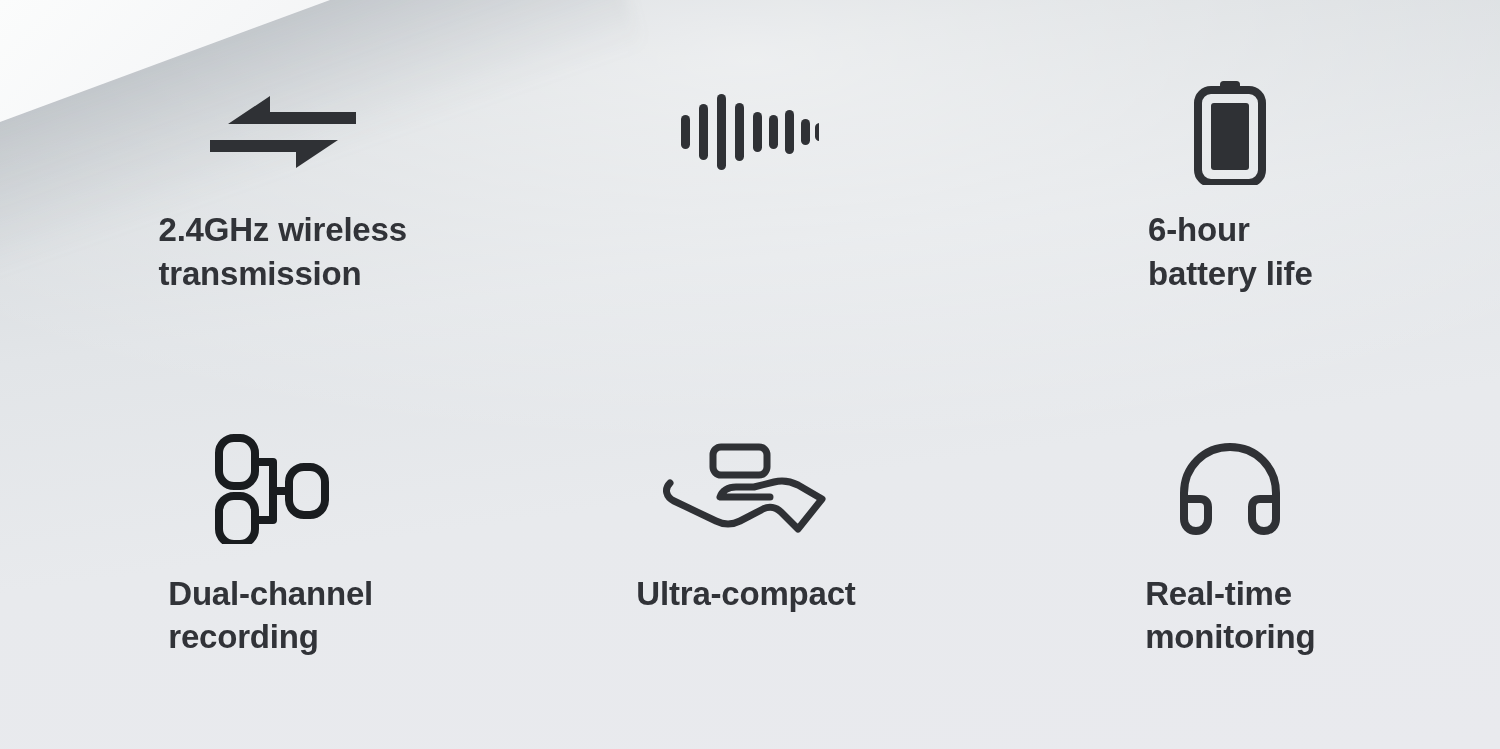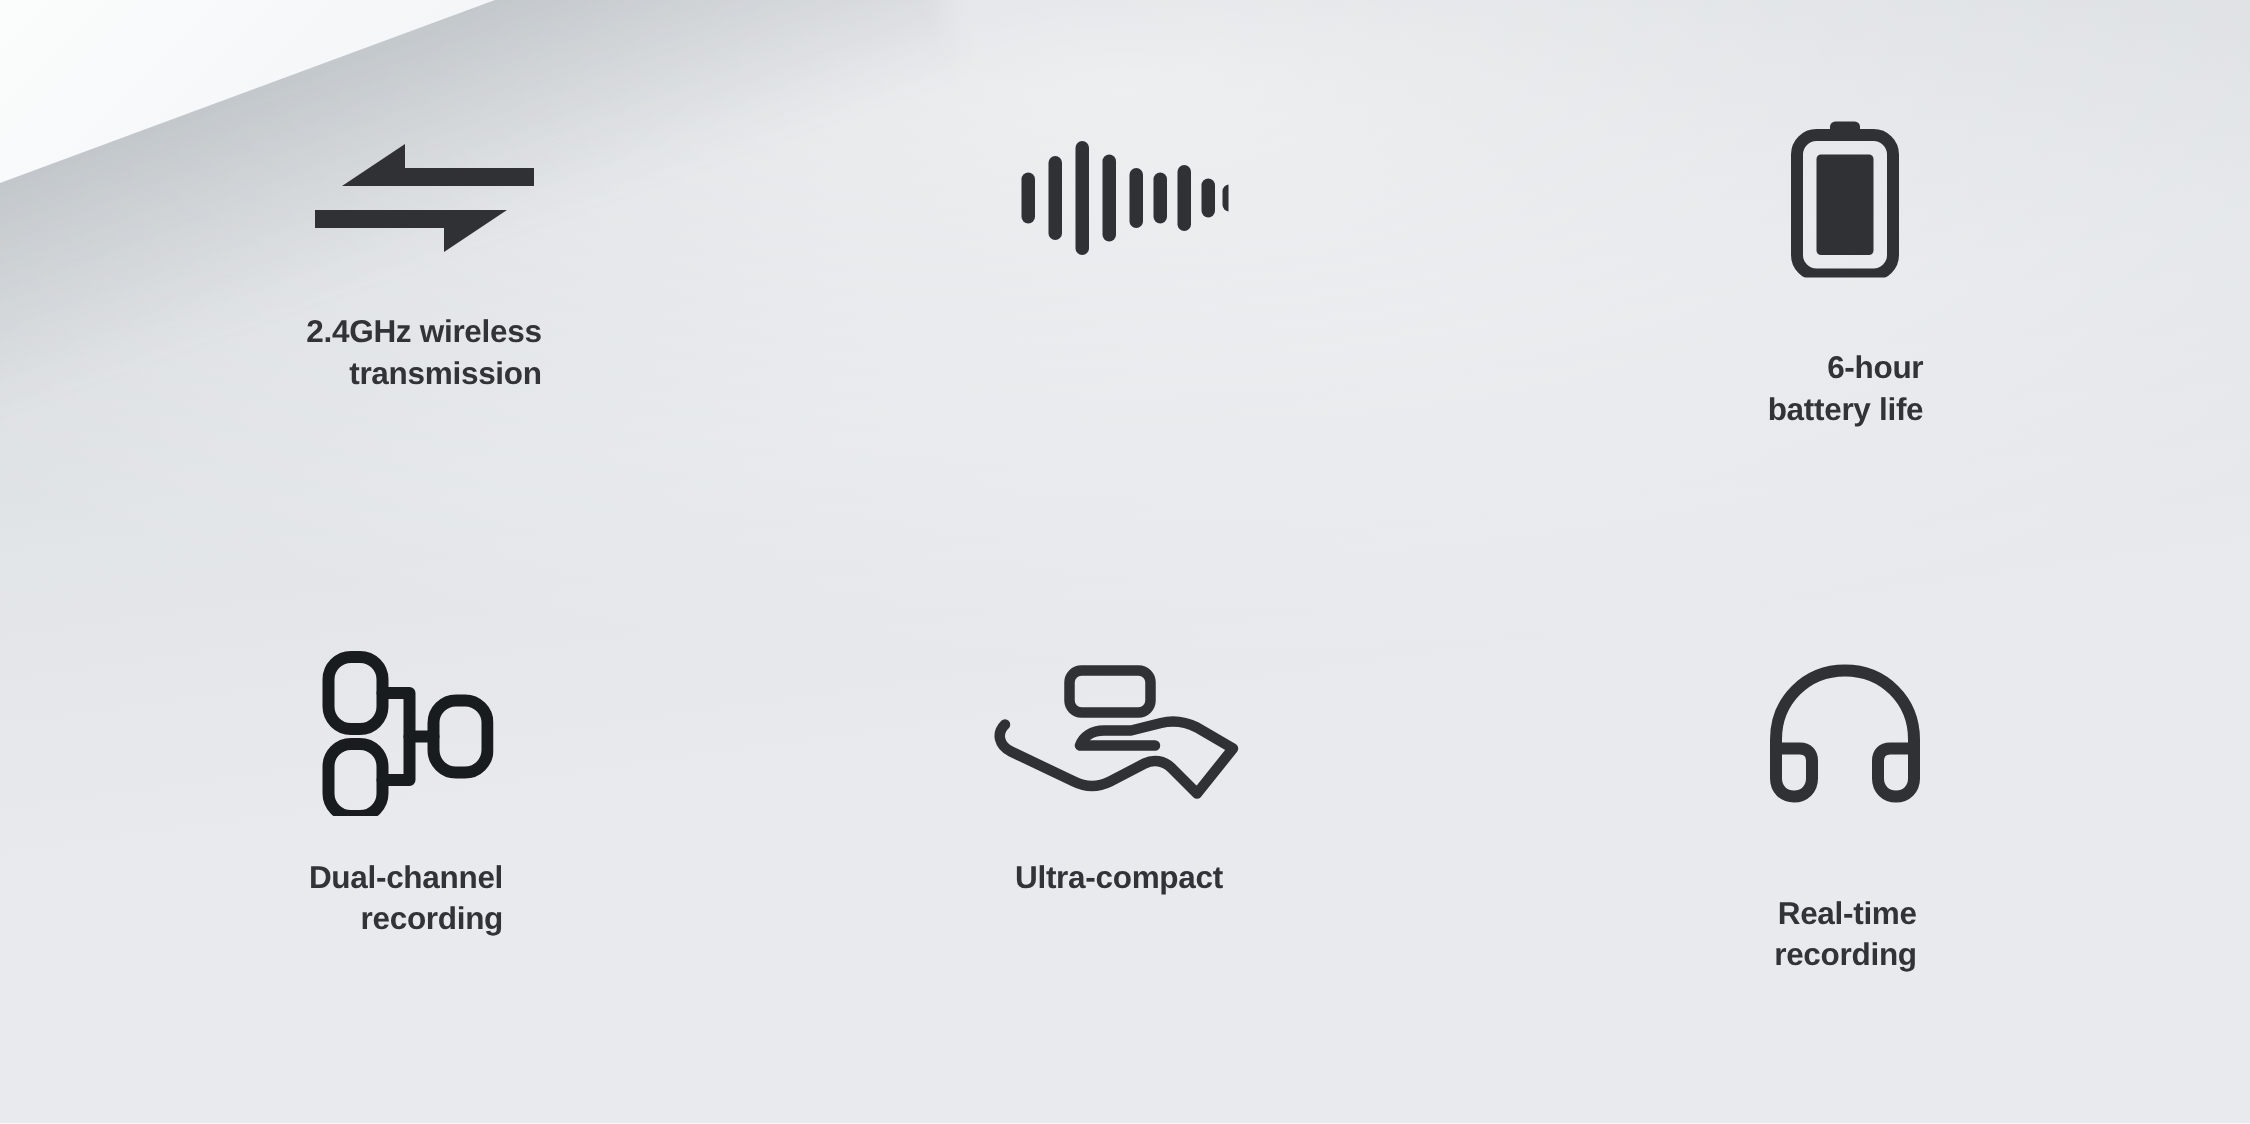--- a/index.html
+++ b/index.html
@@ -61,34 +61,34 @@
   .icon-wrap {
     height:116px;
     display:flex;
     align-items:center;
     justify-content:center;
   }
   .row2 .icon-wrap { height:122px; }
 
   .label {
     margin-top:18px;
-    font-size:21px;
+    font-size:33px;
     font-weight:bold;
     line-height:1.33;
-    text-align:right;
+    text-align:left;
     color:#313338;
     letter-spacing:-0.2px;
     white-space:pre-line;
   }
   .row2 .label { margin-top:22px; }
 
   
   .col1 { transform:translateX(6px); }
   .col2 { transform:translateX(-6px); }
-  .col3 { transform:translateX(7px);gap:24px; }
+  .col3 { transform:translateX(7px); }
   .row2.col1 { transform:translateX(-4px); }
   .row2.col2 { transform:translateX(-6px); }
   .row2.col3 { transform:translateX(7px); }
 
   svg { display:block; }
 </style>
 </head>
 <body>
 
 <div id="page">
@@ -184,17 +184,17 @@
       <div class="icon-wrap">
         <svg width="108" height="96" viewBox="0 0 108 96" aria-hidden="true">
           <g fill="none" stroke="#2f3135" stroke-width="8" stroke-linecap="round" stroke-linejoin="round">
             <path d="M8 72 L8 52 C8 26 28 6 54 6 C80 6 100 26 100 52 L100 72"></path>
             <path d="M8 58 L24 58 C29 58 32 61 32 66 L32 78 C32 85 27 90 20 90 C13 90 8 85 8 78 Z"></path>
             <path d="M100 58 L84 58 C79 58 76 61 76 66 L76 78 C76 85 81 90 88 90 C95 90 100 85 100 78 Z"></path>
           </g>
         </svg>
       </div>
       <div class="label">Real-time
-recording</div>
+monitoring</div>
     </div>
 
   </div>
 </div>
 
 </body></html>

